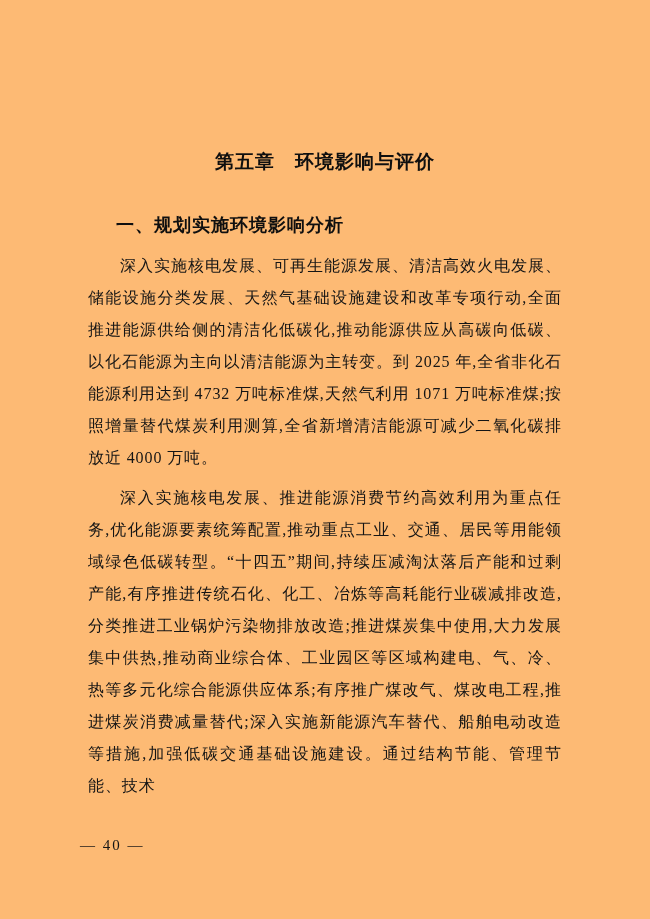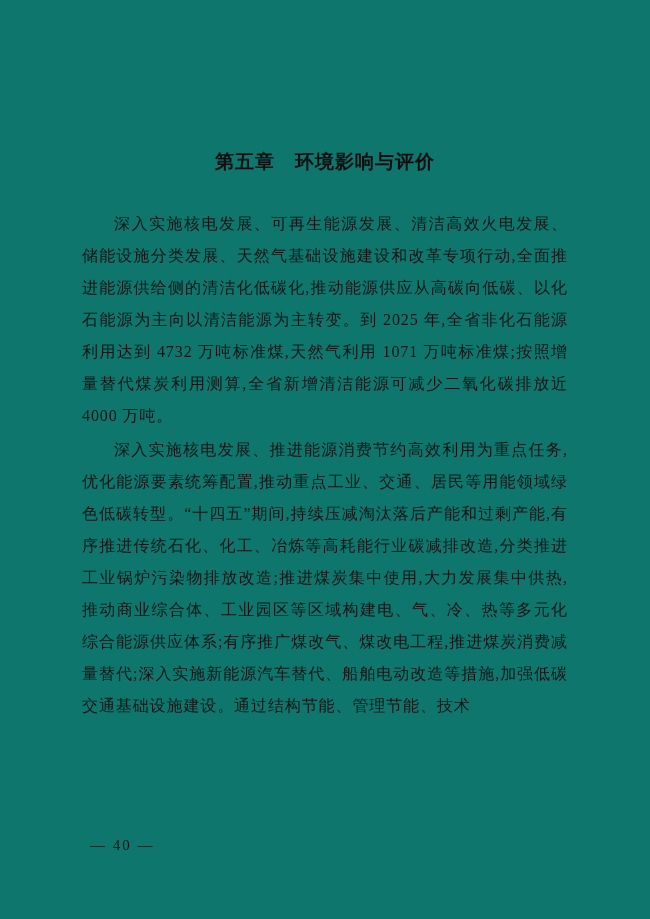--- a/index.html
+++ b/index.html
@@ -11,21 +11,21 @@
     width: 650px;
     height: 919px;
     overflow: hidden;
     color: #111111;
   }
   .page {
     position: relative;
     width: 650px;
     height: 919px;
     box-sizing: border-box;
-    background: #0f766e;
+    background: #fdba74;
     padding: 148px 80px 0 80px;
   }
   .doc-title {
     margin: 0 0 32px 0;
     text-align: center;
     font-family: "Liberation Sans", "DejaVu Sans", sans-serif;
     font-weight: bold;
     font-size: 19px;
     line-height: 28px;
     letter-spacing: 1px;
@@ -45,48 +45,48 @@
     margin: 4px 0 0 0;
     font-family: "DejaVu Serif", "Liberation Serif", serif;
     font-weight: bold;
     font-size: 17px;
     line-height: 34px;
     letter-spacing: 0.8px;
     text-indent: 1.8em;
     color: #0f0f0f;
   }
   .body-para {
-    margin: 2px;
+    margin: 8px;
     font-family: "Liberation Serif", "DejaVu Serif", serif;
     font-size: 16px;
     line-height: 32px;
     letter-spacing: 0.9px;
     text-align: justify;
     text-indent: 2em;
     color: #151515;
   }
   .page-footer {
     position: absolute;
     left: 80px;
     top: 834px;
     font-family: "Liberation Serif", "DejaVu Serif", serif;
     font-size: 15px;
     line-height: 22px;
     letter-spacing: 2px;
     color: #151515;
-    margin-left: 10px;
   }
 </style>
 </head>
 <body>
 
 <div class="page">
 
   <h1 class="doc-title">第五章　环境影响与评价</h1>
 
+  <h2 class="section-heading">一、规划实施环境影响分析</h2>
 
 
   <p class="body-para">深入实施核电发展、可再生能源发展、清洁高效火电发展、储能设施分类发展、天然气基础设施建设和改革专项行动,全面推进能源供给侧的清洁化低碳化,推动能源供应从高碳向低碳、以化石能源为主向以清洁能源为主转变。到 2025 年,全省非化石能源利用达到 4732 万吨标准煤,天然气利用 1071 万吨标准煤;按照增量替代煤炭利用测算,全省新增清洁能源可减少二氧化碳排放近 4000 万吨。</p>
 
 
   <p class="body-para">深入实施核电发展、推进能源消费节约高效利用为重点任务,优化能源要素统筹配置,推动重点工业、交通、居民等用能领域绿色低碳转型。“十四五”期间,持续压减淘汰落后产能和过剩产能,有序推进传统石化、化工、冶炼等高耗能行业碳减排改造,分类推进工业锅炉污染物排放改造;推进煤炭集中使用,大力发展集中供热,推动商业综合体、工业园区等区域构建电、气、冷、热等多元化综合能源供应体系;有序推广煤改气、煤改电工程,推进煤炭消费减量替代;深入实施新能源汽车替代、船舶电动改造等措施,加强低碳交通基础设施建设。通过结构节能、管理节能、技术</p>
 
   <div class="page-footer">— 40 —</div>
 
 </div>

